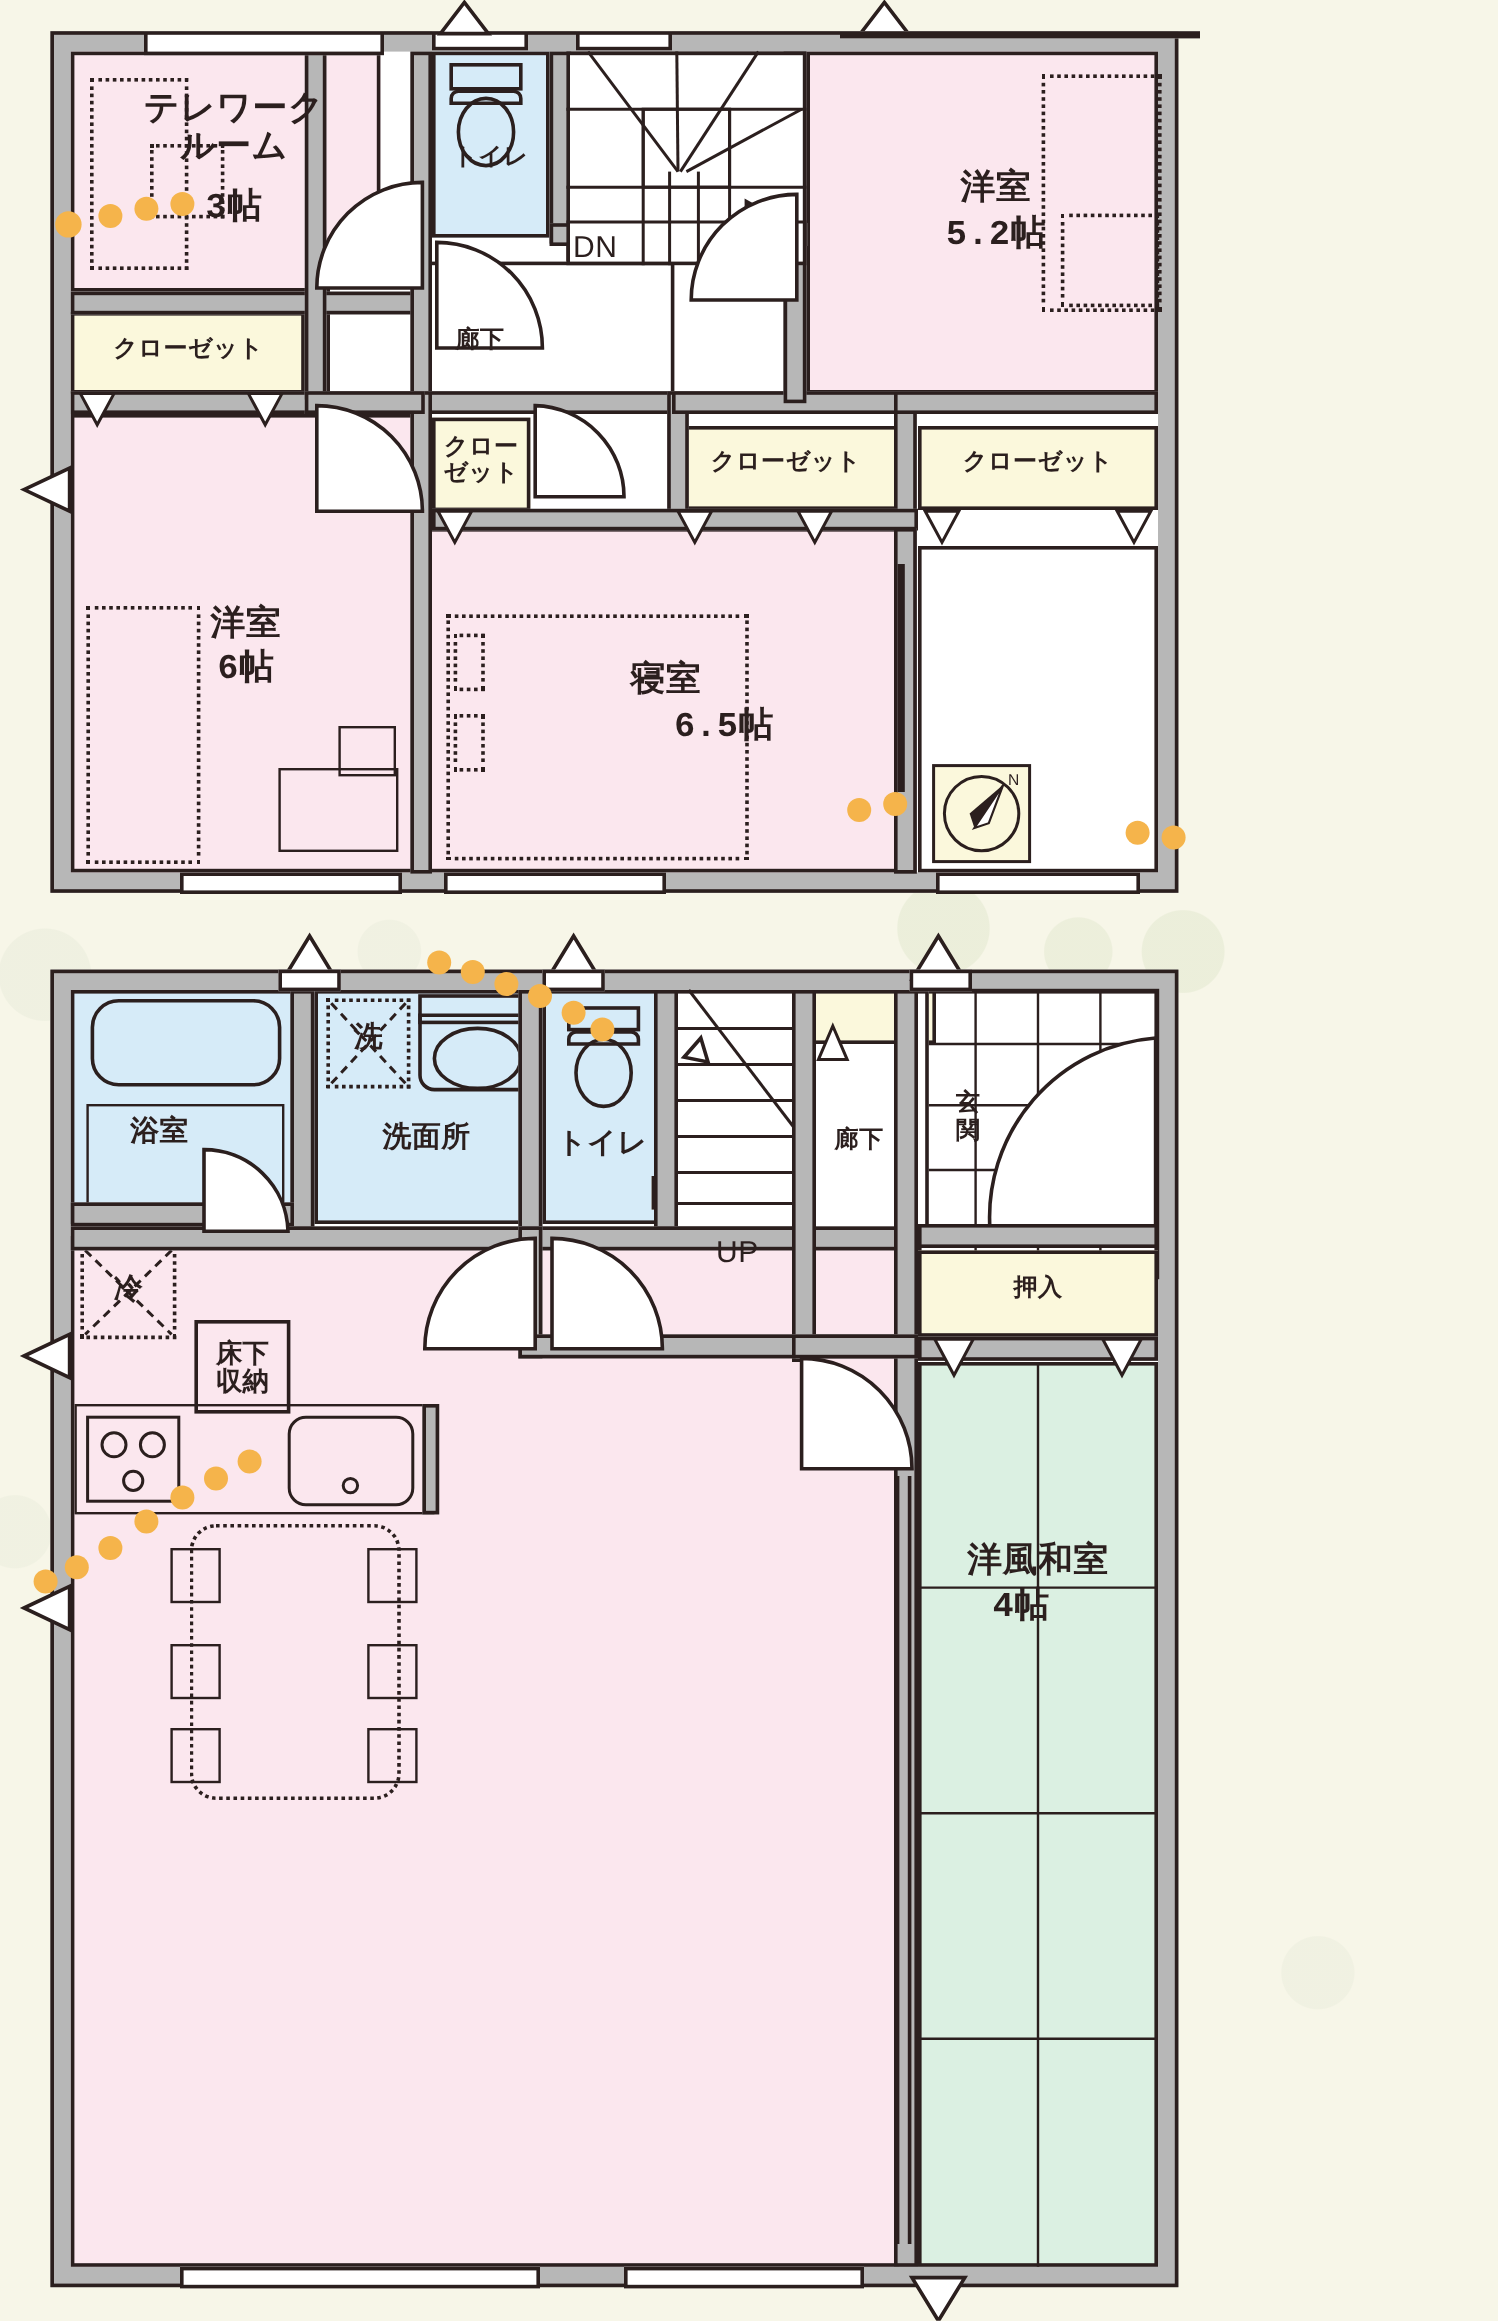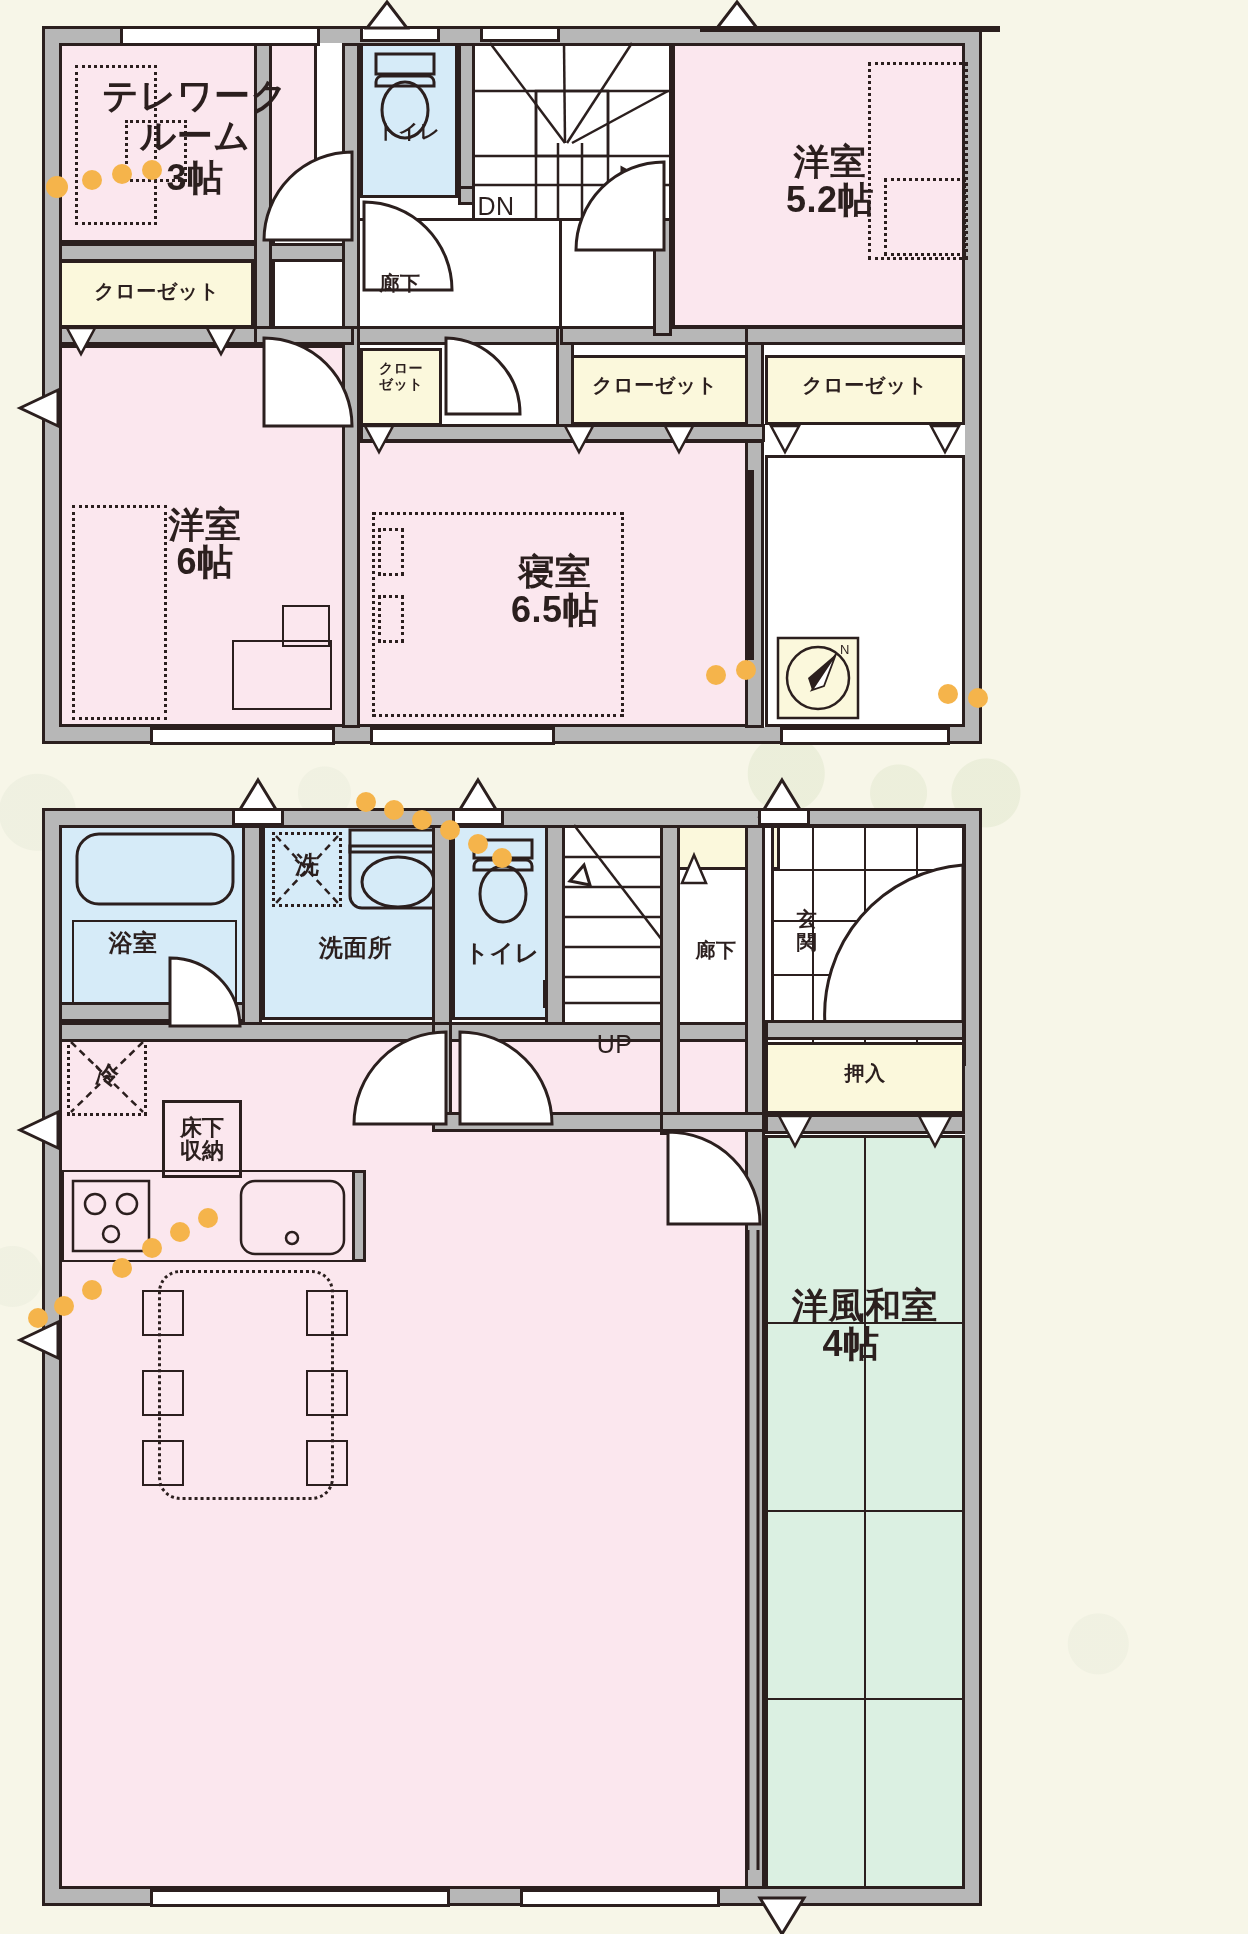--- a/index.html
+++ b/index.html
@@ -27,24 +27,24 @@
   
   .wall{position:absolute;background:#b7b7b7;border:3px solid #2b1f1e;box-sizing:border-box;}
   .room{position:absolute;box-sizing:border-box;border:3px solid #2b1f1e;}
   .fill-pink{background:#fbe7ee;}
   .fill-blue{background:#d6ebf8;}
   .fill-cream{background:#fbf8dc;}
   .fill-green{background:#dbf0e2;}
   .fill-white{background:#ffffff;}
   .label{position:absolute;color:#2b1f1e;text-align:center;line-height:1.12;
          font-weight:700;white-space:pre-line;letter-spacing:.5px;}
-  .lbl-lg{font-size:36px;}
+  .lbl-lg{font-size:29px;font-family:Liberation Mono, monospace;}
   .lbl-md{font-size:24px;}
   .lbl-sm{font-size:20px;}
-  .lbl-xs{font-size:14px;}
+  .lbl-xs{font-size:20px;}
   .lbl-dn{font-size:25px;font-weight:400;font-family:"Liberation Sans",sans-serif;}
   .boxlabel{position:absolute;box-sizing:border-box;border:3px solid #2b1f1e;
     background:#fff;color:#2b1f1e;font-weight:700;text-align:center;
     display:flex;align-items:center;justify-content:center;line-height:1.05;}
   .dash{position:absolute;box-sizing:border-box;border:3px dotted #2b1f1e;}
   .thin{position:absolute;box-sizing:border-box;border:2px solid #2b1f1e;background:transparent;}
   .ln{position:absolute;background:#2b1f1e;}
   .dot{position:absolute;background:#f5b44b;border-radius:50%;}
   svg{position:absolute;overflow:visible;}
   .doorarc{fill:#fff;stroke:#2b1f1e;stroke-width:3;}
@@ -201,21 +201,21 @@
 
   <div class="label lbl-dn" style="left:451px;top:192px;width:90px;">DN</div>
 
   <div class="label lbl-lg" style="left:740px;top:142px;width:180px;">洋室</div>
   <div class="label lbl-lg" style="left:740px;top:180px;width:180px;">5.2帖</div>
 
   <div class="label lbl-lg" style="left:115px;top:505px;width:180px;">洋室</div>
   <div class="label lbl-lg" style="left:115px;top:542px;width:180px;">6帖</div>
 
   <div class="label lbl-lg" style="left:465px;top:552px;width:180px;">寝室</div>
-  <div class="label lbl-lg" style="left:465px;top:590px;width:180px;">6.5帖</div>
+  <div class="label lbl-lg" style="left:465px;top:590px;width:180px;text-align:right;">6.5帖</div>
 
 
   <div class="label lbl-sm" style="left:62px;top:280px;width:190px;">クローゼット</div>
   <div class="label lbl-xs" style="left:360px;top:361px;width:82px;">クロー
 ゼット</div>
   <div class="label lbl-sm" style="left:562px;top:374px;width:186px;">クローゼット</div>
   <div class="label lbl-sm" style="left:767px;top:374px;width:196px;">クローゼット</div>
 
   <div class="dot" style="left:46px;top:176px;width:22px;height:22px;"></div>
   <div class="dot" style="left:82px;top:170px;width:20px;height:20px;"></div>

